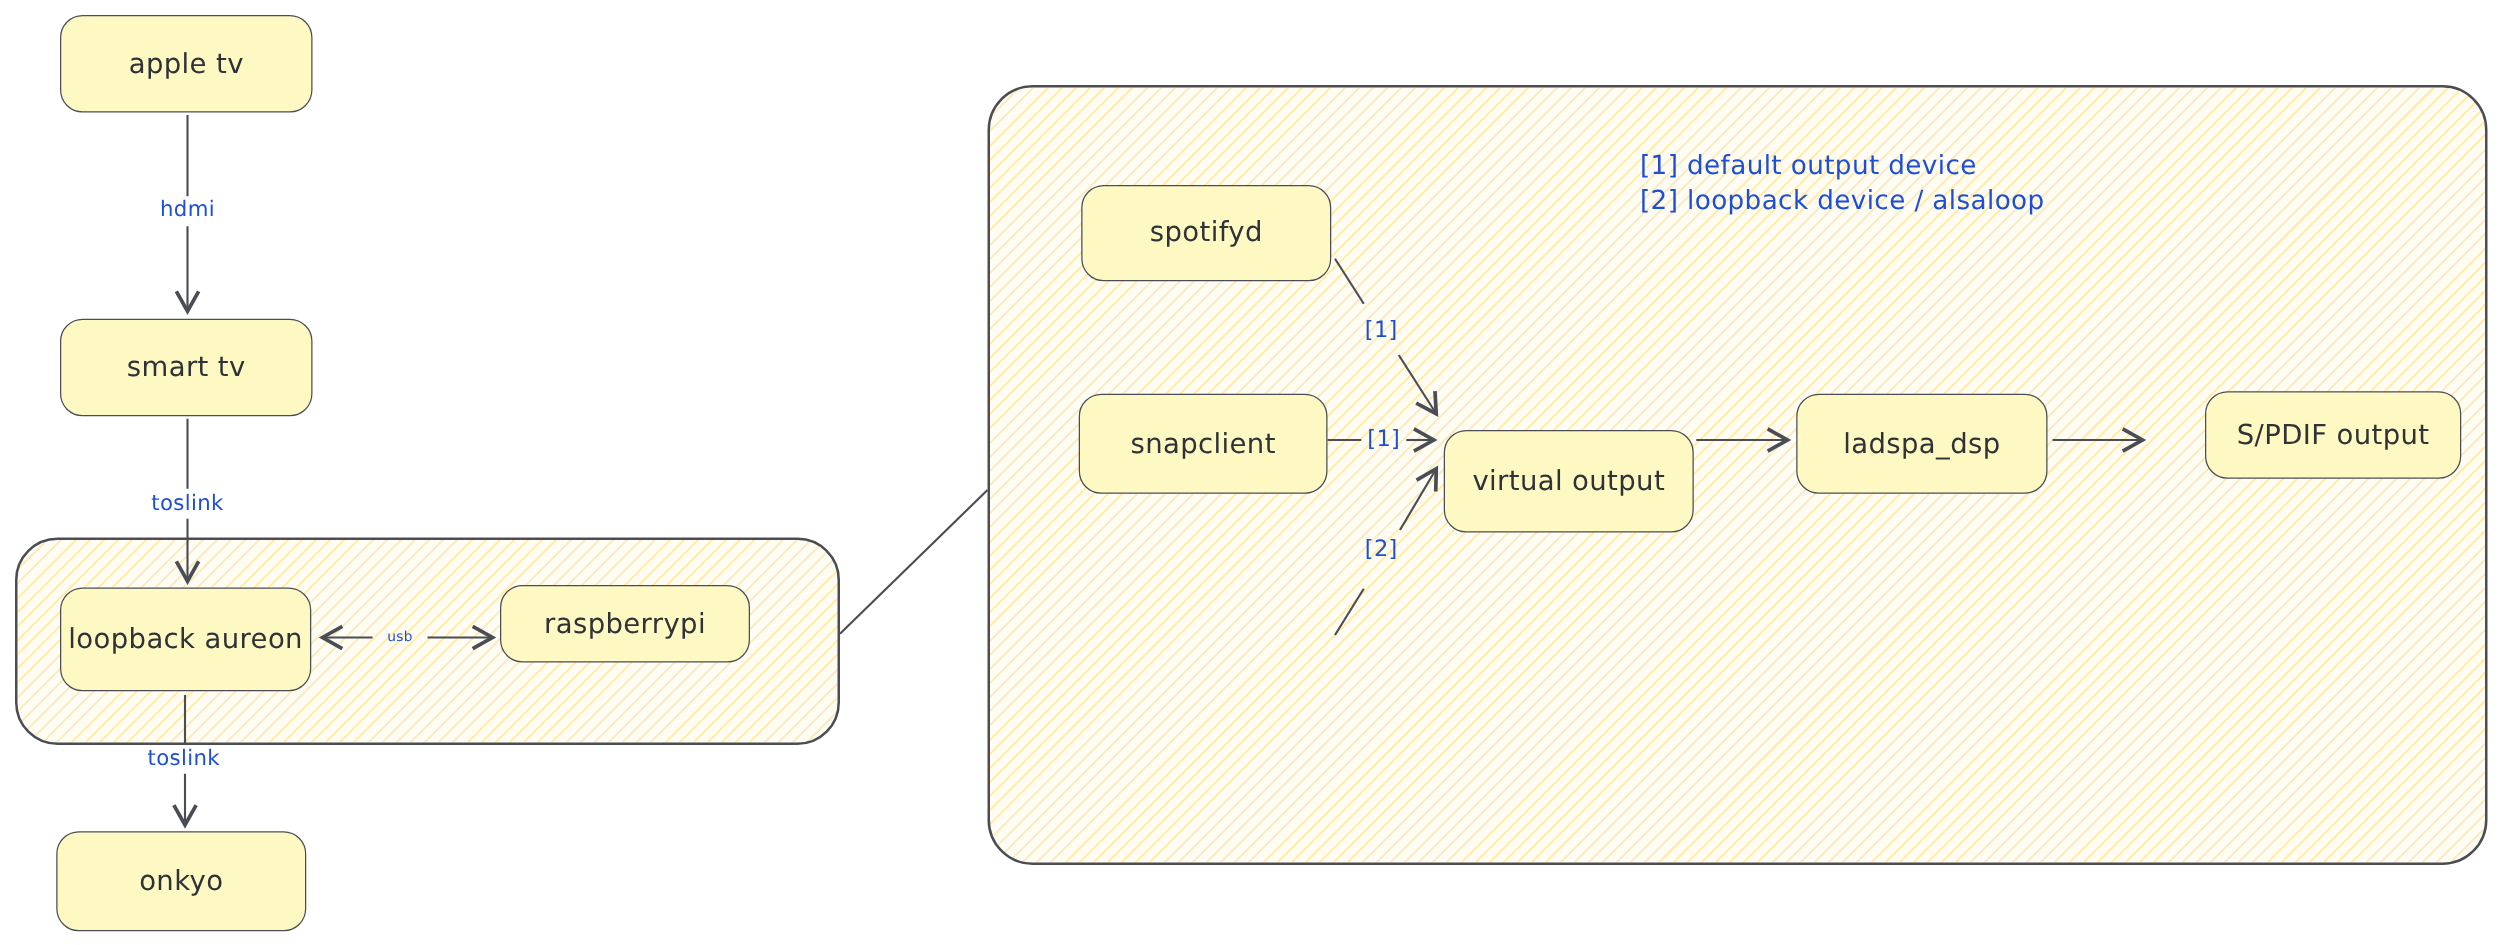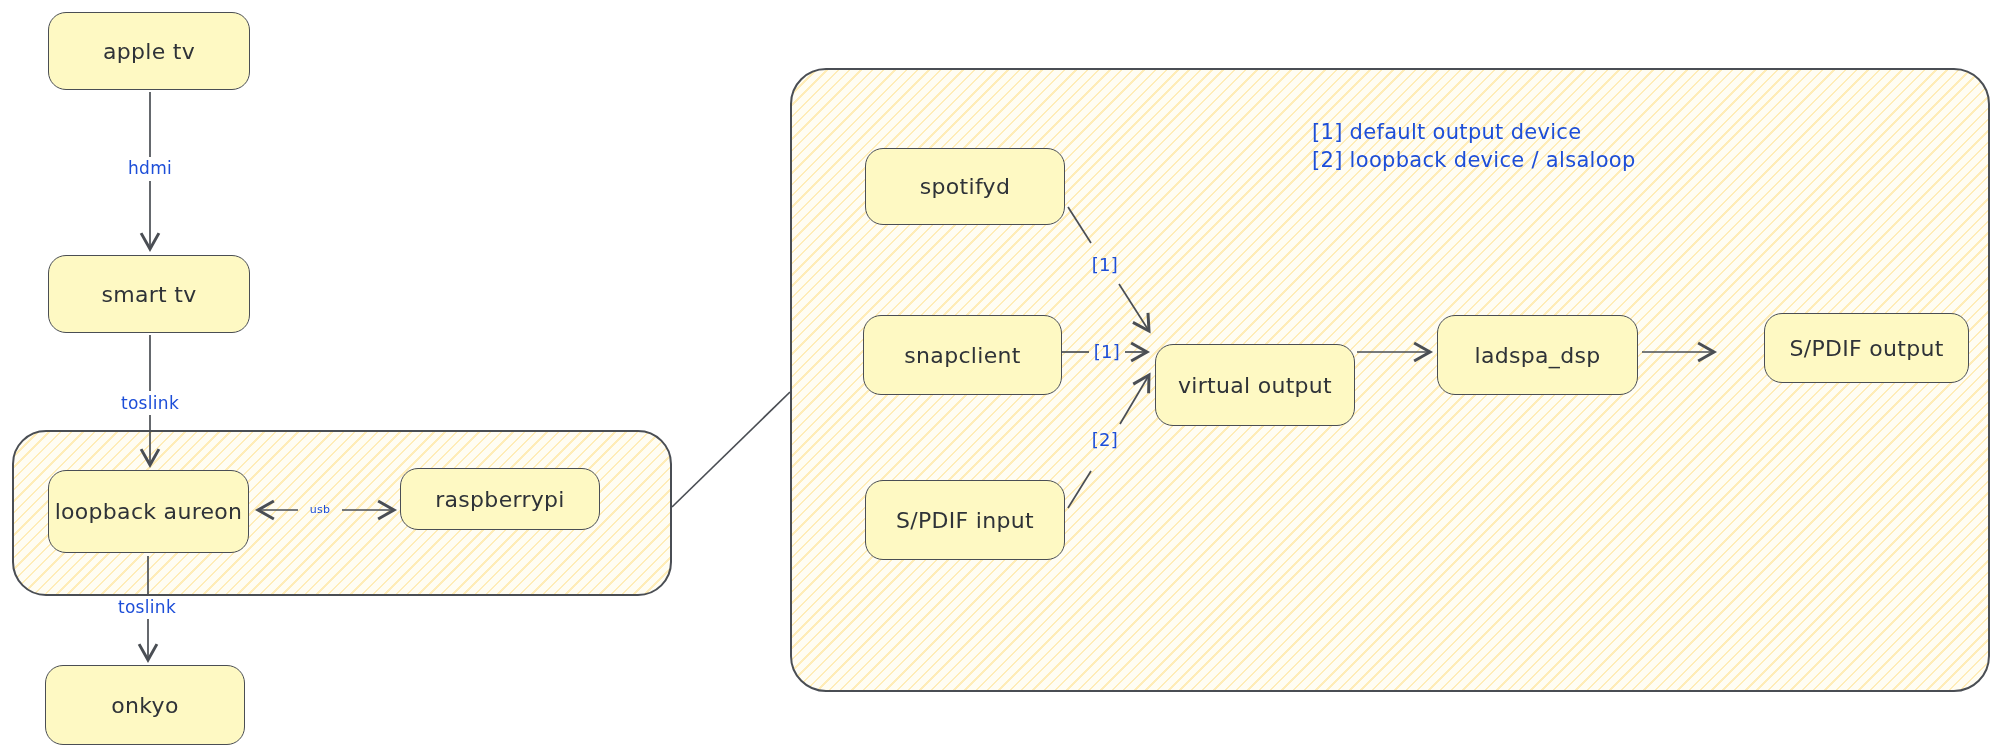--- a/index.html
+++ b/index.html
@@ -124,23 +124,20 @@
     </div>
 
   <div class="node" style="left:865px;top:148px;width:200px;height:77px;">
       <span>spotifyd</span>
     </div>
 
   <div class="node" style="left:863px;top:315px;width:199px;height:80px;">
       <span>snapclient</span>
     </div>
 
-  <div class="node" style="left:865px;top:480px;width:200px;height:80px;">
-      <span>S/PDIF input</span>
-    </div>
 
   <div class="node" style="left:1155px;top:310px;width:200px;height:82px;margin-top:34px;">
       <span>virtual output</span>
     </div>
 
   <div class="node" style="left:1437px;top:315px;width:201px;height:80px;">
       <span>ladspa_dsp</span>
     </div>
 
   <div class="node" style="left:1723px;top:313px;width:205px;height:70px;margin-left:41px;">

